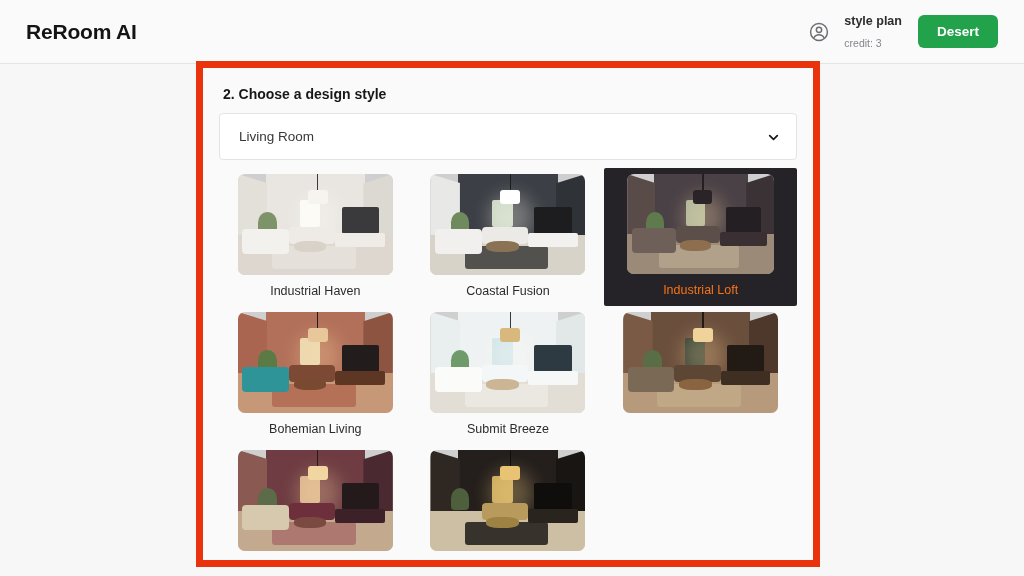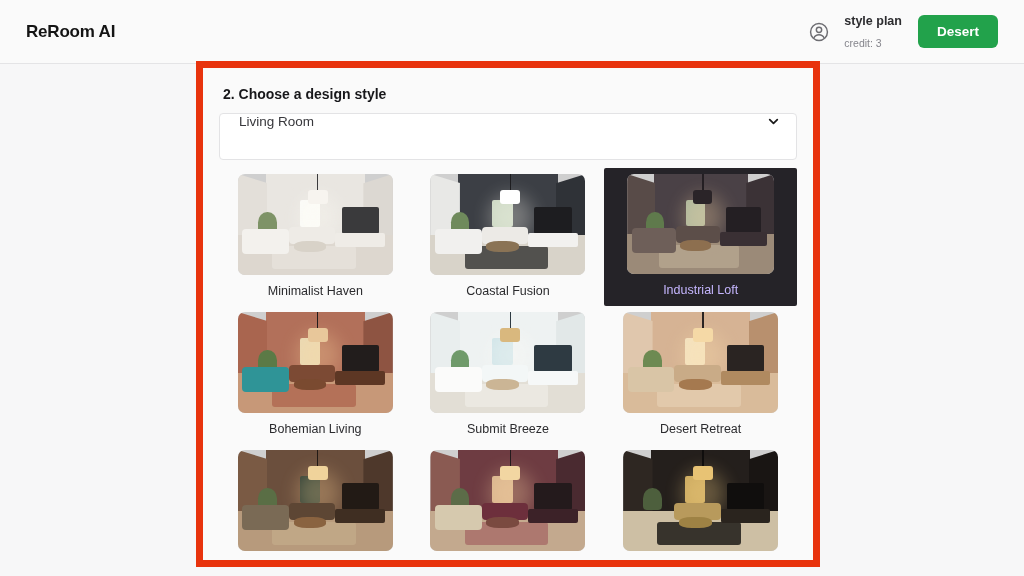--- a/index.html
+++ b/index.html
@@ -14,21 +14,21 @@
   
   .app-header {
     position: absolute; top: 0; left: 0;
     width: 1024px; height: 64px;
     background: #fafafa;
     border-bottom: 1px solid #e4e4e6;
     display: flex; align-items: center;
     padding: 0 26px;
   }
   .brand {
-    font-size: 17px; font-weight: bold; color: #141414;
+    font-size: 21px; font-weight: bold; color: #141414;
     letter-spacing: -0.2px;
   }
   .header-right {
     margin-left: auto; display: flex; align-items: center; gap: 14px;
   }
   .account-icon { width: 22px; height: 22px; display: block; color: #6d6d72; }
   .plan-block { text-align: left; line-height: 1.15; padding-right: 2px; }
   .plan-name { font-size: 12.5px; font-weight: bold; color: #2d2d30; }
   .plan-credit { font-size: 10.5px; color: #85858c; margin-top: 9px; }
   .submit-button {
@@ -55,21 +55,21 @@
     margin: 6px 0 11px 4px;
   }
 
   
   .style-select {
     position: relative;
     background: #ffffff;
     border: 1px solid #e3e3e5;
     border-radius: 4px;
     height: 47px;
-    display: flex; align-items: flex-start;
+    display: flex; align-items: center;
     padding: 0 16px 0 19px;
     cursor: pointer;
   }
   .style-select-value { font-size: 13.5px; color: #38383c; }
   .chevron { margin-left: auto; width: 13px; height: 13px; color: #1a1a1a; display: block; }
 
   
   .style-grid {
     display: grid;
     grid-template-columns: repeat(3, 1fr);
@@ -90,21 +90,21 @@
     overflow: hidden;
     position: relative;
     background: #cfcfcf;
   }
   .style-card.selected .thumb { width: 147px; height: 100px; }
   .style-label {
     margin-top: 9px;
     font-size: 12.5px; color: #2b2b2e;
     text-align: center;
   }
-  .style-card.selected .style-label { color: #c4b5fd; }
+  .style-card.selected .style-label { color: #f97316; }
 
   
   .scene { position: absolute; inset: 0; }
   .scene .wall-l, .scene .wall-r, .scene .wall-b,
   .scene .floor, .scene .sofa, .scene .sofa2, .scene .table,
   .scene .tv, .scene .lamp, .scene .cord, .scene .plant,
   .scene .rug, .scene .shelf, .scene .glow, .scene .win {
     position: absolute;
   }
   .scene .wall-b { left: 18%; top: 0; width: 64%; height: 62%; }
@@ -179,21 +179,21 @@
               <div class="tv" style="background:#3a3a3c"></div>
               <div class="shelf" style="background:#efece7"></div>
               <div class="plant" style="background:#7e9367"></div>
               <div class="sofa" style="background:#f3f1ed"></div>
               <div class="sofa2" style="background:#eeebe6"></div>
               <div class="table" style="background:#d8d2c8"></div>
               <div class="cord" style="background:#3a3a3c"></div>
               <div class="lamp" style="background:#f7f4ef"></div>
             </div>
           </div>
-          <div class="style-label">Minimalist Haven</div>
+          <div class="style-label">Industrial Haven</div>
         </div>
         <div class="style-card">
           <div class="thumb">
             <div class="scene">
               <div class="wall-b" style="background:#3c3f45"></div>
               <div class="wall-l" style="background:#e8e8e6"></div>
               <div class="wall-r" style="background:#2f3237"></div>
               <div class="win" style="background:#c9d6c0"></div>
               <div class="floor" style="background:#d8d3c9"></div>
               <div class="glow" style="background:#fffdf4;opacity:.30"></div>
@@ -272,42 +272,20 @@
               <div class="table" style="background:#cbb595"></div>
               <div class="cord" style="background:#2e3a42"></div>
               <div class="lamp" style="background:#d9b87e"></div>
             </div>
           </div>
           <div class="style-label">Submit Breeze</div>
         </div>
         <div class="style-card">
           <div class="thumb">
             <div class="scene">
-              <div class="wall-b" style="background:#d6b394"></div>
-              <div class="wall-l" style="background:#e0c7ad"></div>
-              <div class="wall-r" style="background:#b8906e"></div>
-              <div class="win" style="background:#f3e2c0"></div>
-              <div class="floor" style="background:#d9bb9a"></div>
-              <div class="glow" style="background:#ffe2ae;opacity:.30"></div>
-              <div class="rug" style="background:#e3cbae"></div>
-              <div class="tv" style="background:#2a2422"></div>
-              <div class="shelf" style="background:#b08a60"></div>
-              <div class="plant" style="background:#6d8a52"></div>
-              <div class="sofa" style="background:#d9c5a6"></div>
-              <div class="sofa2" style="background:#c9ab87"></div>
-              <div class="table" style="background:#a5794f"></div>
-              <div class="cord" style="background:#2a2422"></div>
-              <div class="lamp" style="background:#f5d9a6"></div>
-            </div>
-          </div>
-          <div class="style-label">Desert Retreat</div>
-        </div>
-        <div class="style-card">
-          <div class="thumb">
-            <div class="scene">
               <div class="wall-b" style="background:#6b4f3d"></div>
               <div class="wall-l" style="background:#7a5a44"></div>
               <div class="wall-r" style="background:#4e382b"></div>
               <div class="win" style="background:#2f4036"></div>
               <div class="floor" style="background:#b79a7c"></div>
               <div class="glow" style="background:#ffd395;opacity:.30"></div>
               <div class="rug" style="background:#c2a988"></div>
               <div class="tv" style="background:#221a15"></div>
               <div class="shelf" style="background:#3f2e22"></div>
               <div class="plant" style="background:#5a6e45"></div>

